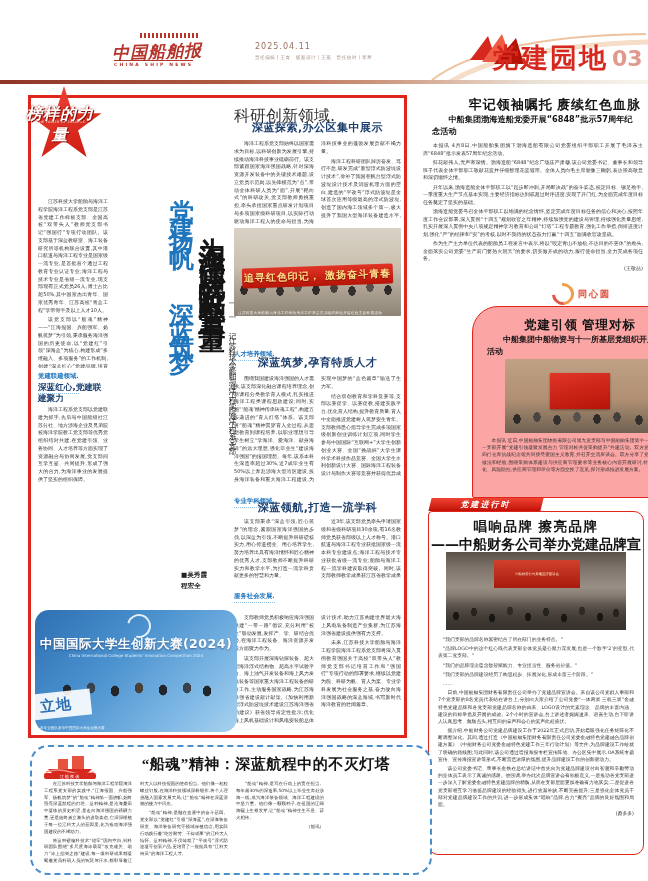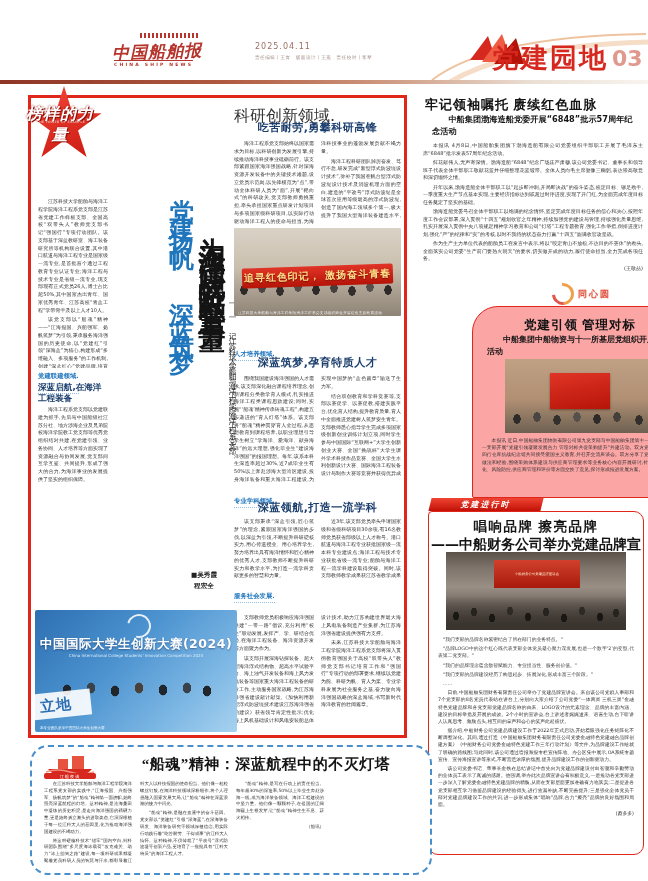--- a/index.html
+++ b/index.html
@@ -37,21 +37,21 @@
 
   .intro-col{left:7px;top:100px;width:70px;height:170px;font-size:5px;line-height:1.55;overflow:hidden;}
   .lsec-label{left:7px;top:274px;font-size:6.4px;font-weight:bold;color:#2076bd;
     border-bottom:1px dotted #8fbde4;padding-bottom:12px;}
   .lsec-head{left:7px;top:284px;width:70px;font-size:8.6px;font-weight:bold;color:#1c3f6e;line-height:1.25;}
   .lsec-body{left:7px;top:308px;width:70px;height:192px;font-size:5px;line-height:1.55;overflow:hidden;}
 
   .kicker{left:134px;top:80px;height:386px;font-size:25px;font-weight:bold;color:#2076bd;letter-spacing:16px;}
   .main-title{left:163px;top:118px;height:492px;font-size:27px;font-weight:bold;color:#141414;letter-spacing:7px;}
   .sub-title{left:196px;top:200px;height:330px;font-size:7.6px;color:#222;letter-spacing:5px;}
-  .byline{left:150px;top:472px;width:46px;font-size:6.6px;font-weight:bold;color:#222;line-height:1.6;text-align:center;}
+  .byline{left:150px;top:472px;width:46px;font-size:6.6px;font-weight:bold;color:#222;line-height:1.6;text-align:left;}
 
   .mid-col{left:203px;top:0;width:167px;height:637px;}
   .m-label{font-size:6.4px;font-weight:bold;color:#2076bd;border-bottom:1px dotted #8fbde4;
     display:inline-block;padding-bottom:1px;}
   .m-head{width:167px;text-align:center;font-size:11px;font-weight:bold;color:#1c3f6e;letter-spacing:.5px;}
   .cols2{column-count:2;column-gap:7px;column-fill:auto;font-size:5px;line-height:1.55;overflow:hidden;}
 
   .photo1{left:0;top:130px;width:167px;height:88px;overflow:hidden;border-radius:1px;
     background:linear-gradient(180deg,#d9d2c6 0%,#cabfae 45%,#a79c8d 75%,#8e8476 100%);}
   .p1-heads{position:absolute;left:0;bottom:4px;width:167px;height:34px;
@@ -64,21 +64,21 @@
      radial-gradient(6px 8px at 100px 10px,#443f3b 60%,transparent 62%),
      radial-gradient(6px 8px at 118px 13px,#332f2c 60%,transparent 62%),
      radial-gradient(6px 8px at 136px 9px,#55504b 60%,transparent 62%),
      radial-gradient(6px 8px at 154px 12px,#2d2a28 60%,transparent 62%);}
   .p1-banner{position:absolute;left:8px;top:38px;width:151px;height:20px;transform:rotate(-2deg);
     background:linear-gradient(180deg,#e03527,#b61408);border-radius:2px;
     display:flex;align-items:center;justify-content:center;font-size:10px;font-weight:bold;
     color:#ffe08a;letter-spacing:1px;text-shadow:0 1px 1px #7a0b04;}
   .p1-cap{position:absolute;left:4px;bottom:1px;font-size:3.6px;color:#f2f2f2;letter-spacing:.3px;}
 
-  .photo2{left:4px;top:512px;width:202px;height:122px;overflow:hidden;border-radius:2px;
+  .photo2{left:4px;top:512px;width:202px;height:122px;overflow:hidden;border-radius:14px;
     background:linear-gradient(135deg,#2e6fb2 0%,#4b92cf 40%,#7db7e4 75%,#a8d2ef 100%);}
   .p2-ring{position:absolute;left:92px;top:4px;width:20px;height:20px;border:2px solid rgba(255,255,255,.85);
     border-radius:50%;border-left-color:transparent;transform:rotate(-30deg);}
   .p2-title{position:absolute;left:0;top:26px;width:202px;text-align:center;font-size:12.5px;
     font-weight:bold;color:#fff;letter-spacing:.5px;text-shadow:0 1px 2px rgba(0,0,40,.4);}
   .p2-en{position:absolute;left:0;top:43px;width:202px;text-align:center;font-size:4px;color:#dcedfa;}
   .p2-people{position:absolute;left:20px;bottom:10px;width:162px;height:40px;
     background:
      radial-gradient(7px 9px at 12px 8px,#20262c 60%,transparent 62%),
      radial-gradient(7px 9px at 36px 6px,#39424a 60%,transparent 62%),
@@ -86,21 +86,21 @@
      radial-gradient(7px 9px at 84px 6px,#4a4038 60%,transparent 62%),
      radial-gradient(7px 9px at 108px 8px,#20262c 60%,transparent 62%),
      radial-gradient(7px 9px at 132px 6px,#39424a 60%,transparent 62%),
      radial-gradient(7px 9px at 152px 9px,#20262c 60%,transparent 62%);}
   .p2-ribbon{position:absolute;left:-14px;bottom:14px;width:70px;height:26px;background:rgba(255,255,255,.9);
     transform:rotate(-6deg);display:flex;align-items:center;justify-content:center;
     font-size:15px;font-weight:bold;color:#2e6fb2;letter-spacing:1px;}
   .p2-cap{position:absolute;left:5px;bottom:2px;font-size:3.6px;color:#eef6fd;}
 
   
-  .r-head1{left:425px;top:96px;width:216px;text-align:left;font-size:13px;font-weight:bold;color:#141414;letter-spacing:1px;}
+  .r-head1{left:425px;top:96px;width:216px;text-align:right;font-size:13px;font-weight:bold;color:#141414;letter-spacing:1px;}
   .r-sub1{left:432px;top:113px;width:204px;font-size:8.2px;font-weight:bold;color:#141414;line-height:1.5;text-indent:2em;}
   .r-body1{left:423px;top:142px;width:220px;height:138px;font-size:5px;line-height:1.5;overflow:hidden;}
 
   .txy-logo{left:552px;top:284px;width:100px;height:20px;display:flex;align-items:center;}
   .txy-swirl{width:16px;height:16px;border:3px solid #f0a04a;border-radius:50%;
     border-bottom-color:#e2574c;border-left-color:transparent;transform:rotate(40deg);margin-right:4px;}
   .txy-text{font-size:9px;font-weight:bold;color:#e2574c;letter-spacing:2px;
     text-shadow:0 0 1px #f6c9a8;}
 
   .boxA{left:428px;top:306px;width:214px;height:190px;border:1.5px solid #e0251b;
@@ -182,36 +182,36 @@
 <div class="abs main-box">
   <div class="abs star"></div>
   <div class="abs badge-txt">榜样的力量</div>
   <div class="abs badge-en">THE POWER OF EXAMPLE</div>
 
   <div class="abs intro-col jt">
     <p>江苏科技大学船舶与海洋工程学院海洋工程系党支部是江苏省党建工作样板支部、全国高校“双带头人”教师党支部书记“强国行”专项行动团队。该支部基于深蓝教研室、海工装备研究所等机构联合设置,其中港口航道与海洋工程专业是国家级一流专业,是首批百个通过工程教育专业认证专业;海洋工程与技术专业是省级一流专业,现支部现有正式党员26人,博士占比超50%,其中国家杰出青年、国家优秀青年、江苏高校“青蓝工程”学带骨干及以上人才10人。</p>
     <p>该党支部以“船魂”精神——“江海报国、兴船强军、扬帆筑梦”为引领,秉承服务海洋强国的历史使命,以“党建红”引领“深海蓝”为核心,构建形成“多维融入、多项服务”的工作机制,创建“深蓝红心”党建品牌,培育兴海报国行业梯队,解决关键核心技术难题的科研发力与提升,科技成果转化服务社会全链条打通,不断推进学科建设高质量发展,为海洋强国建设贡献智慧与力量。</p>
   </div>
   <div class="abs lsec-label">党建联建领域.</div>
-  <div class="abs lsec-head">深蓝启航,在海洋工程装备</div>
+  <div class="abs lsec-head">深蓝红心,党建联建聚力</div>
   <div class="abs lsec-body jt">
     <p>海洋工程系党支部以党建联建为抓手,先后与中国船级社江苏分社、地方涉海企业及兄弟院校海洋学院教工党支部等优秀党组织结对共建,在党建引领、业务协同、人才培养等方面实现了资源融合与协同发展,党支部间互学互鉴、共同提升,形成了强大的合力,为海洋事业的发展提供了坚实的组织保障。</p>
   </div>
 
   <div class="abs kicker vtext">党建扬帆　深蓝筑梦</div>
   <div class="abs main-title vtext serif">为海洋强国战略贡献智慧与力量</div>
   <div class="abs sub-title vtext">——记江苏科技大学船舶与海洋工程学院海洋工程系党支部</div>
   <div class="abs byline">
     <div>■吴秀霞</div>
     <div>程宏全</div>
   </div>
 
   <div class="abs mid-col">
     <div class="abs" style="left:0;top:8px;">科研创新领域.</div>
-    <div class="abs m-head" style="top:22px;">吃苦耐劳,勇攀科研高锋</div>
+    <div class="abs m-head" style="top:22px;">深蓝探索,办公区集中展示</div>
     <div class="abs cols2 jt" style="left:0;top:42px;width:167px;height:86px;">
       <p>海洋工程系党支部始终以国家需求为目标,以科研创新为发展引擎,持续推动海洋科技事业砥砺前行。该支部紧跟国家海洋强国战略,针对深海资源开发装备中的关键技术难题,设立党员示范岗,以先锋模范为“点”,带动全体科研人员为“面”,开展“靶向式”的科研攻关,党支部教师勇挑重担,牵头承担国家重点研发计划项目与多项国家级科研项目,以实际行动驱动海洋工程人的使命与担当,为海洋科技事业的蓬勃发展贡献不竭力量。</p>
       <p>海洋工程科研团队踔厉奋发、笃行不怠,研发完成“新型浮式防波堤设计技术”,弥补了我国在帆台型浮式防波堤设计技术及消波机理方面的空白,建造的“平改号”浮式防波堤是全球首次应用等级最高的浮式防波堤,创造了国内海工领域多个第一,极大提升了我国大型海洋装备建造水平,创新成果实现转化及示范性应用,为海洋强国建设贡献了江科大力量。教授团队提出了“多尺度海冰载荷与数值仿真数字化技术”新理论,为我国认识北极、利用北极提供关键科技保障条件,助力我国打造“冰上丝绸之路”建设。</p>
     </div>
 
     <div class="abs photo1">
       <div class="p1-heads"></div>
       <div class="p1-banner">追寻红色印记， 激扬奋斗青春</div>
       <div class="p1-cap">江苏科技大学船舶与海洋工程学院海洋工程系党支部组织师生开展红色主题教育活动</div>
     </div>

